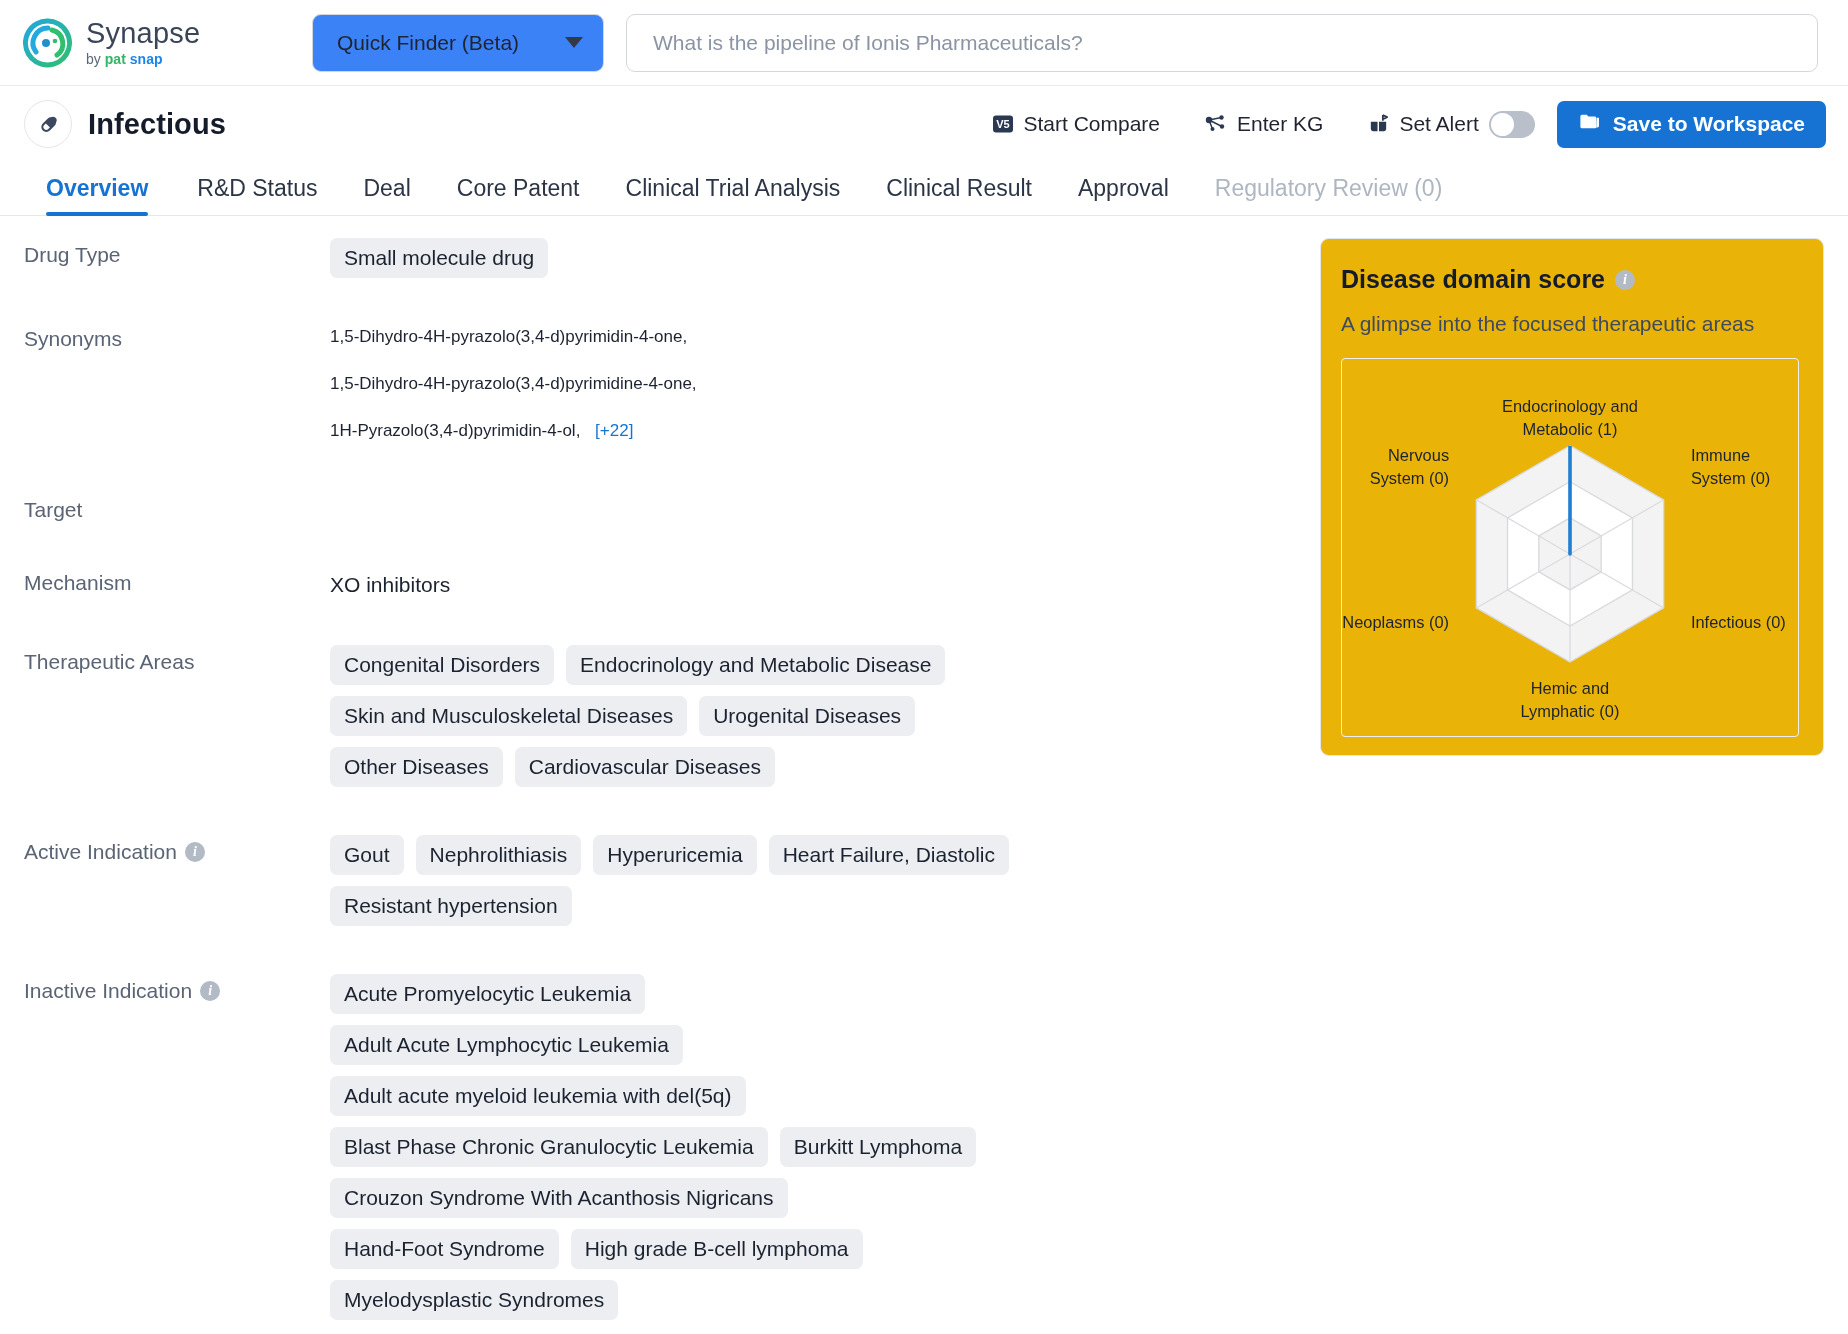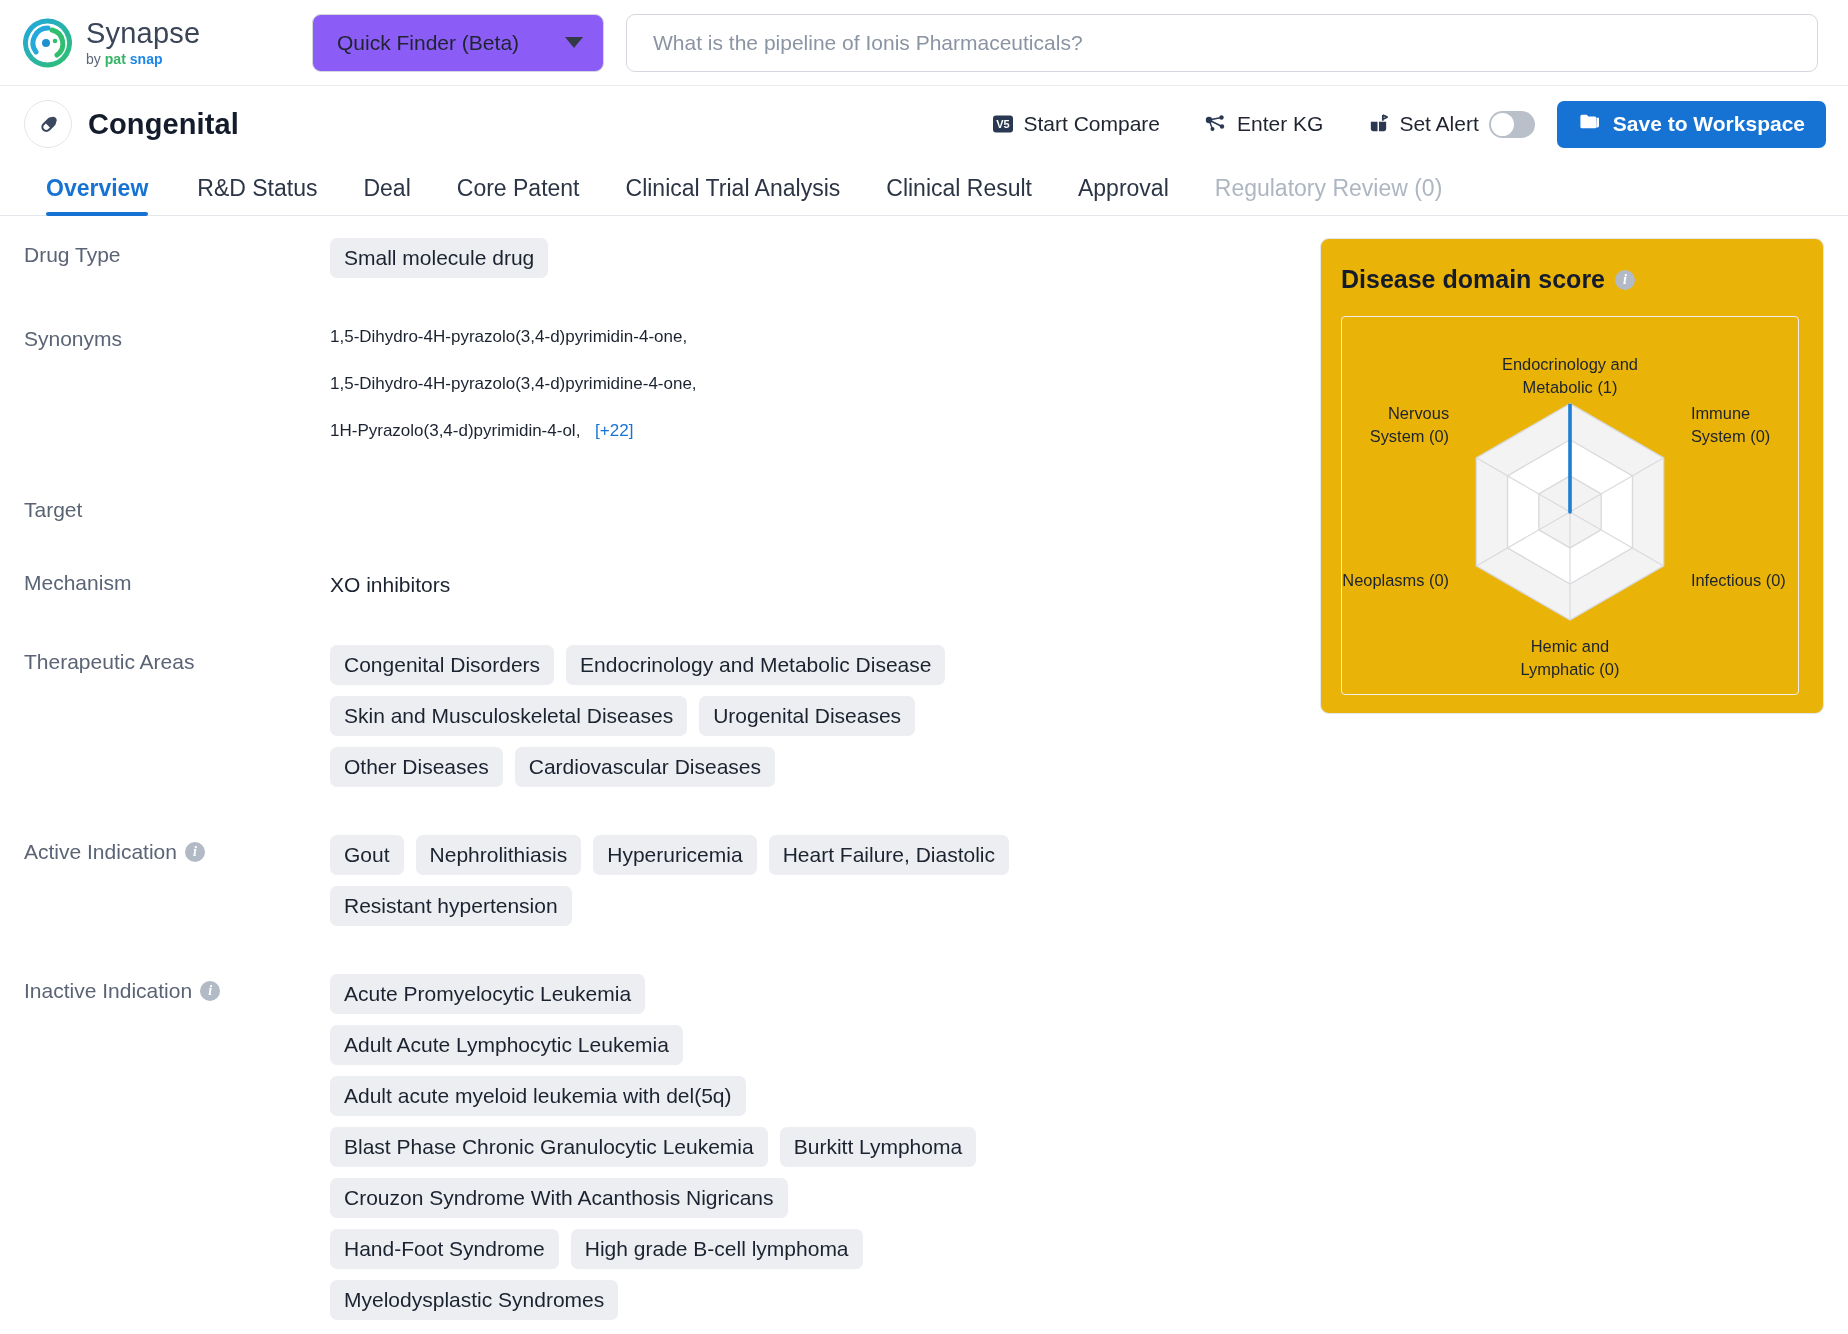--- a/index.html
+++ b/index.html
@@ -25,21 +25,21 @@
   .brand-words { display: flex; flex-direction: column; line-height: 1; }
   .brand-title { font-size: 29px; font-weight: 400; color: #3a4558; letter-spacing: .2px; }
   .brand-sub { font-size: 14px; margin-top: 4px; color: #5b6678; display: flex; gap: 4px; align-items: baseline;}
   .brand-sub .pat { color: #34b465; font-weight: 700; }
   .brand-sub .snap { color: #1b86e8; font-weight: 700; }
 
   .finder {
     width: 292px; height: 58px; margin-left: 40px;
     border: 1px solid #d4d8de; border-radius: 9px;
     display: flex; align-items: center; justify-content: space-between;
-    padding: 0 20px 0 24px; background: #8b5cf6; cursor: pointer;
+    padding: 0 20px 0 24px; background: #3b82f6; cursor: pointer;
   }
   .finder-label { font-size: 21px; color: #1f2430; }
   .caret { width: 0; height: 0; border-left: 9px solid transparent; border-right: 9px solid transparent; border-top: 11px solid #333a46; }
 
   .searchwrap { flex: 1; margin-left: 22px; margin-right: 8px; height: 58px; border: 1px solid #d4d8de; border-radius: 9px; display:flex; align-items:center; padding: 0 26px; }
   .searchwrap input {
     width: 100%; border: none; outline: none; font-size: 21px;
     font-family: "Liberation Sans", sans-serif; color: #1f2430; background: transparent;
   }
   .searchwrap input::placeholder { color: #8b94a3; }
@@ -162,21 +162,21 @@
 <div class="entity-head">
   <span class="pill-badge">
     <svg viewBox="0 0 24 24" width="25" height="25">
       <g transform="rotate(-45 12 12)">
         <rect x="5" y="8.5" width="14" height="7.5" rx="3.75" fill="none" stroke="#3c4760" stroke-width="2"></rect>
         <path d="M12 8.5 L12 16" stroke="#3c4760" stroke-width="2"></path>
         <path d="M12.2 8.8 h6.2 a3.5 3.5 0 0 1 0 6.9 h-6.2 z" fill="#3c4760"></path>
       </g>
     </svg>
   </span>
-  <span class="entity-name">Congenital</span>
+  <span class="entity-name">Infectious</span>
 
   <div class="head-actions">
 
     <div class="act">
       <span>
         <svg viewBox="0 0 22 22" width="22" height="22">
           <rect x="1" y="2.5" width="20" height="17" rx="3" fill="#2b3852"></rect>
           <text x="11" y="15" font-size="11" font-weight="700" fill="#fff" text-anchor="middle" font-family="Liberation Sans, sans-serif">V5</text>
         </svg>
       </span>
@@ -311,20 +311,21 @@
     </div>
 
   </div>
 
   <div class="right-col">
     <div class="card">
       <div class="card-title">
         <span>Disease domain score</span>
         <span class="info-i">i</span>
       </div>
+      <div class="card-sub">A glimpse into the focused therapeutic areas</div>
 
       <div class="card-chart">
         <svg class="radar-svg" viewBox="0 0 430 350">
 
           <g fill="#f3f3f4" stroke="#d9dadd" stroke-width="1.3">
             <polygon points="215,78 303.3,129 303.3,231 215,282 126.7,231 126.7,129"></polygon>
             <polygon points="215,112 273.9,146 273.9,214 215,248 156.1,214 156.1,146" fill="#ffffff"></polygon>
             <polygon points="215,146 244.4,163 244.4,197 215,214 185.6,197 185.6,163" fill="#f3f3f4"></polygon>
           </g>
 

